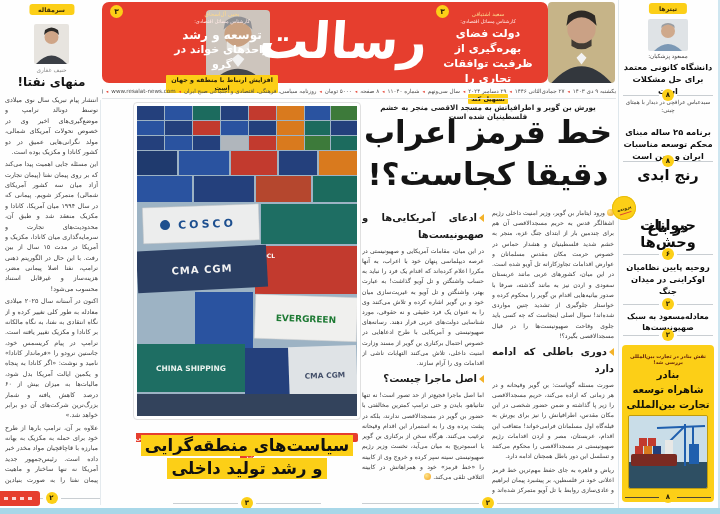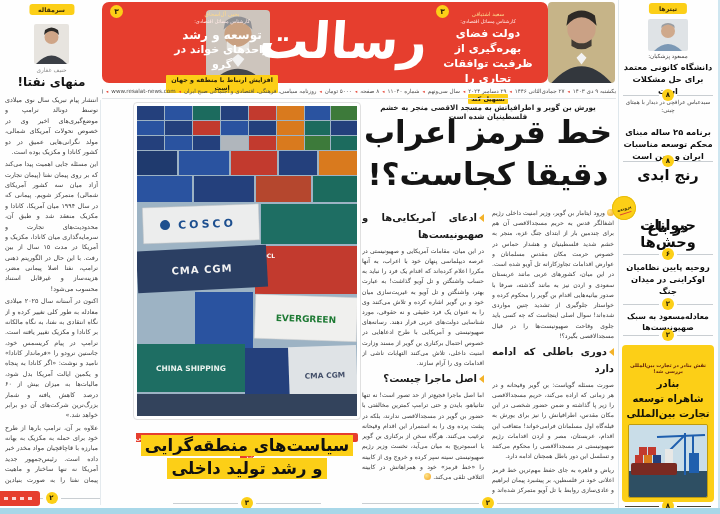--- a/index.html
+++ b/index.html
@@ -98,21 +98,21 @@
   .sb-title { position:absolute; width:100%; text-align:center; font-weight:800; color:#101010; padding:0 4px;
               font-size:8.3px; line-height:1.45; cursor:pointer; }
   .sb-big { position:absolute; width:100%; text-align:center; font-weight:900; color:#0d0d0d;
             font-size:14.5px; line-height:1.0; letter-spacing:-0.5px; }
   .pr-badge { position:absolute; left:-7px; top:196px; width:24px; height:24px; border-radius:50%; background:#fccf17;
               color:#3a2d08; font-size:4.6px; font-weight:bold; display:flex; align-items:center; justify-content:center;
               transform:rotate(-18deg); box-shadow:0 0 0 1px #e8bd0e inset; }
   .pr-badge::after { content:""; position:absolute; bottom:6px; left:6px; right:6px; border-top:1px solid #d43; }
   .sb-sep { left:4px; right:4px; }
   .ybox { position:absolute; left:3px; right:3px; top:345px; height:157px; background:#fccf17; border-radius:4px;
-          padding:17px 3px; text-align:center; }
+          padding:8px 3px; text-align:center; }
   .ybox .yk { font-size:5px; font-weight:bold; color:#5c180b; margin-bottom:2px; }
   .ybox .yl { font-size:10px; font-weight:900; color:#131208; line-height:1.5; letter-spacing:-0.3px; }
   .ybox .yimg { width:80px; height:74px; margin:3px auto 2px; border:1px solid rgba(0,0,0,.25); border-radius:2px; overflow:hidden; }
   .ybox .sep { position:static; margin-top:1px; }
 
   svg { display:block; }
   a { text-decoration:none; color:inherit; }
 </style>
 </head>
 <body>

